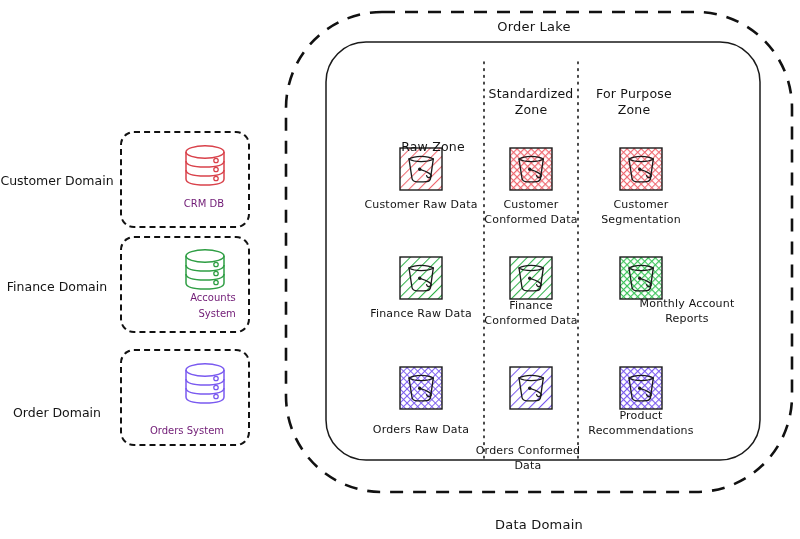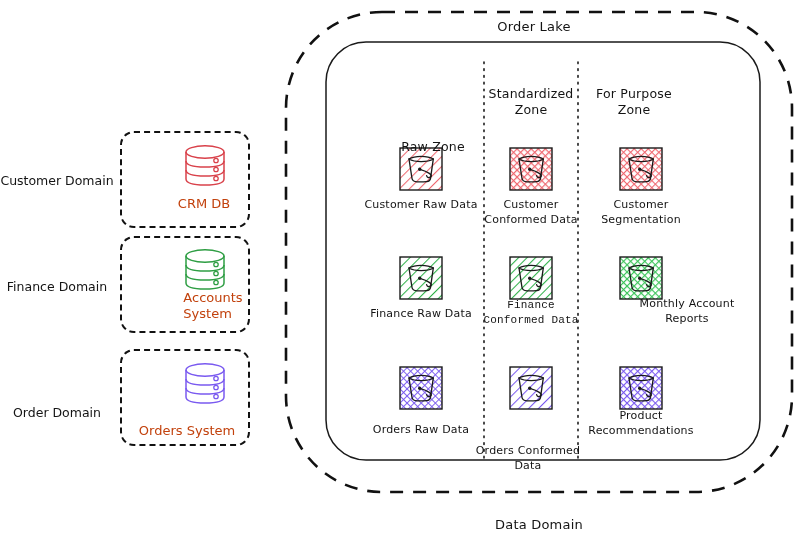--- a/index.html
+++ b/index.html
@@ -42,26 +42,26 @@
   }
   .zone-hdr {
     font-size: 12.5px;
     line-height: 16px;
   }
   .big-lbl {
     font-size: 13px;
   }
   .node-lbl {
     position: absolute;
-    font-size: 13px;
+    font-size: 10px;
     line-height: 15.5px;
-    text-align: left;
+    text-align: right;
     transform: translate(-50%, 0);
     white-space: pre-line;
-    color: #c2410c;
+    color: #701a75;
   }
   .domain-box {
     position: absolute;
     border: 2.2px dashed #111111;
     border-radius: 14px;
     box-sizing: border-box;
   }
 </style>
 </head>
 <body>
@@ -236,21 +236,21 @@
 <div class="lbl zone-hdr" style="left:634px; top:86px;">For Purpose
 Zone</div>
 
 <div class="lbl" style="left:421px; top:197px;">Customer Raw Data</div>
 <div class="lbl" style="left:531px; top:197px;">Customer
 Conformed Data</div>
 <div class="lbl" style="left:641px; top:197px;">Customer
 Segmentation</div>
 
 <div class="lbl" style="left:421px; top:306px;text-align:center;">Finance Raw Data</div>
-<div class="lbl" style="left:531px; top:298px;font-family:Liberation Mono, monospace;">Finance
+<div class="lbl" style="left:531px; top:298px;">Finance
 Conformed Data</div>
 <div class="lbl" style="left:641px; top:296px;margin-left:46px;">Monthly Account
 Reports</div>
 
 <div class="lbl" style="left:421px; top:422px;">Orders Raw Data</div>
 <div class="lbl" style="left:528px; top:415px;margin-top:28px;">Orders Conformed
 Data</div>
 <div class="lbl" style="left:641px; top:408px;">Product
 Recommendations</div>
 

